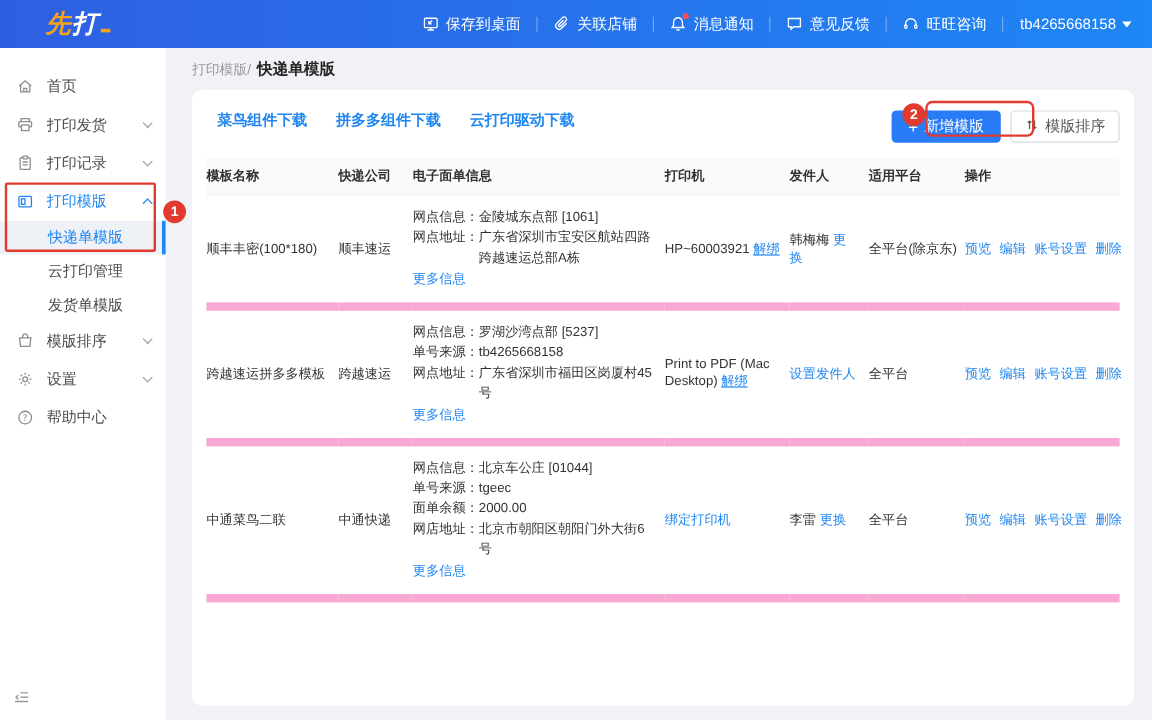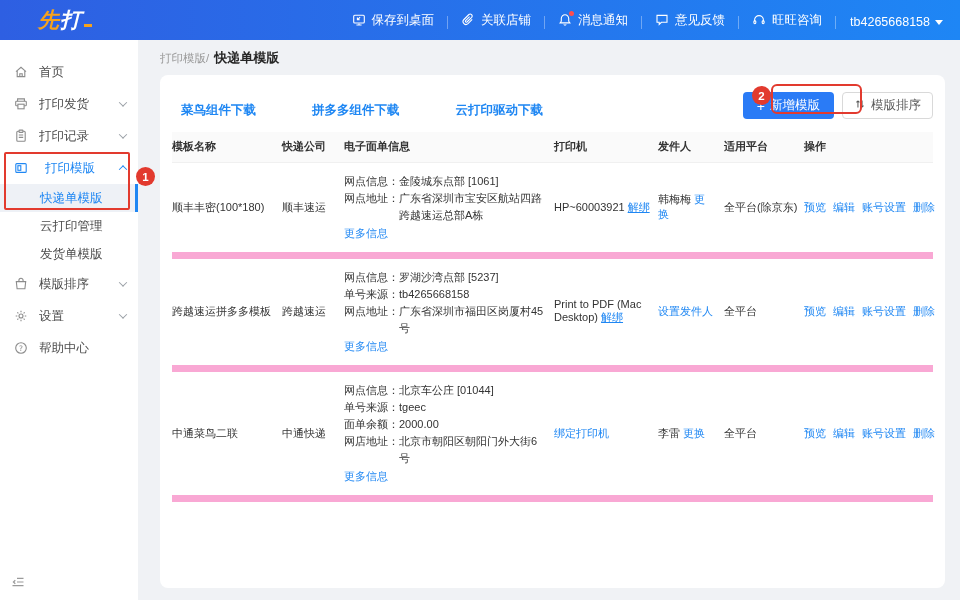--- a/index.html
+++ b/index.html
@@ -10,51 +10,51 @@
     background:#f0f2f5; color:#333;
   }
   
   .topbar { height:40px; background:linear-gradient(90deg,#2e5fe2 0%,#1e86f5 100%);
     display:flex; align-items:center; color:#fff; }
   .logo { margin-left:38px; font-size:21px; font-weight:bold; font-style:italic;
     letter-spacing:1px; display:flex; align-items:baseline; cursor:pointer; }
   .logo .lx { color:#f7a21b; }
   .logo .ld { color:#fff; }
   .logo .lmark { width:8px; height:3px; background:#f7a21b; margin-left:2px; display:inline-block; }
-  .topbar-menu { margin-left:auto; display:flex; align-items:flex-end; margin-right:15px; font-size:12.5px; }
+  .topbar-menu { margin-left:auto; display:flex; align-items:center; margin-right:15px; font-size:12.5px; }
   .tb-item { display:flex; align-items:center; gap:6px; padding:0 13px; cursor:pointer; white-space:nowrap; }
   .tb-item svg { display:block; }
   .tb-divider { width:1px; height:13px; background:rgba(255,255,255,.35); }
   .tb-account { display:flex; align-items:center; gap:5px; padding:0 2px 0 14px; cursor:pointer; }
   .caret-down { width:0; height:0; border-left:4px solid transparent; border-right:4px solid transparent;
     border-top:5px solid #fff; margin-top:1px; }
   .bell-wrap { position:relative; }
   .bell-dot { position:absolute; top:-2px; right:-2px; width:5px; height:5px; border-radius:50%; background:#ff4d4f; }
   
   .layout { display:flex; height:560px; }
   .sidebar { width:138px; background:#fff; flex-shrink:0; position:relative; }
   .menu { padding-top:16px; }
   .m-item { height:32px; display:flex; align-items:center; padding:0 12px 0 14px;
     color:#4d4d4d; font-size:12.5px; cursor:pointer; white-space:nowrap; }
   .m-item .micon { width:14px; height:14px; margin-right:11px; flex-shrink:0; }
   .m-item .chev { margin-left:auto; }
   .chev { width:6px; height:6px; border-right:1.4px solid #9aa0a6; border-bottom:1.4px solid #9aa0a6; flex-shrink:0; }
   .chev.down { transform:rotate(45deg) translate(-1px,-1px); }
   .chev.up { transform:rotate(-135deg) translate(-1px,-1px); }
-  .m-item.active-parent { color:#1f87f3;gap:6px; }
+  .m-item.active-parent { color:#1f87f3; }
   .m-item.active-parent .chev { border-color:#1f87f3; }
   .m-sub { height:28px; padding-left:40px; }
   .m-sub.selected { background:#eef1f6; color:#1f87f3; border-right:3px solid #1f87f3; }
   .collapse-btn { position:absolute; left:11px; bottom:7px; cursor:pointer; }
   
   .main { flex:1; min-width:0; }
   .breadcrumb { margin:9px 0 8px 22px; font-size:11.5px; color:#999; display:flex; align-items:baseline; }
   .breadcrumb .cur { color:#262626; font-size:13px; font-weight:700; margin-left:5px; }
   .card { background:#fff; border-radius:8px; margin:0 15px 0 22px; height:513px; overflow:hidden; }
-  .card-header { display:flex; align-items:flex-end; padding:17px 12px 13px 21px;gap:32px; }
+  .card-header { display:flex; align-items:flex-start; padding:17px 12px 13px 21px; }
   .dl-link { color:#1f87f3; font-size:12.5px; font-weight:700; margin-right:24px; cursor:pointer; white-space:nowrap; }
   .btns { margin-left:auto; display:flex; gap:8px; align-items:center; }
   .btn { height:27px; border-radius:4px; font-size:12.5px; display:flex; align-items:center; gap:5px;
     cursor:pointer; white-space:nowrap; }
   .btn-primary { background:#2a7bf6; color:#fff; border:none; padding:0 14px; }
   .btn-primary .plus { font-size:14px; font-weight:400; line-height:1; }
   .btn-default { background:#fff; color:#595959; border:1px solid #d9d9d9; padding:0 11px; }
   
   .tbl-wrap { margin:0 12px; }
   table { width:100%; border-collapse:collapse; table-layout:fixed; font-size:11px; color:#333; }

